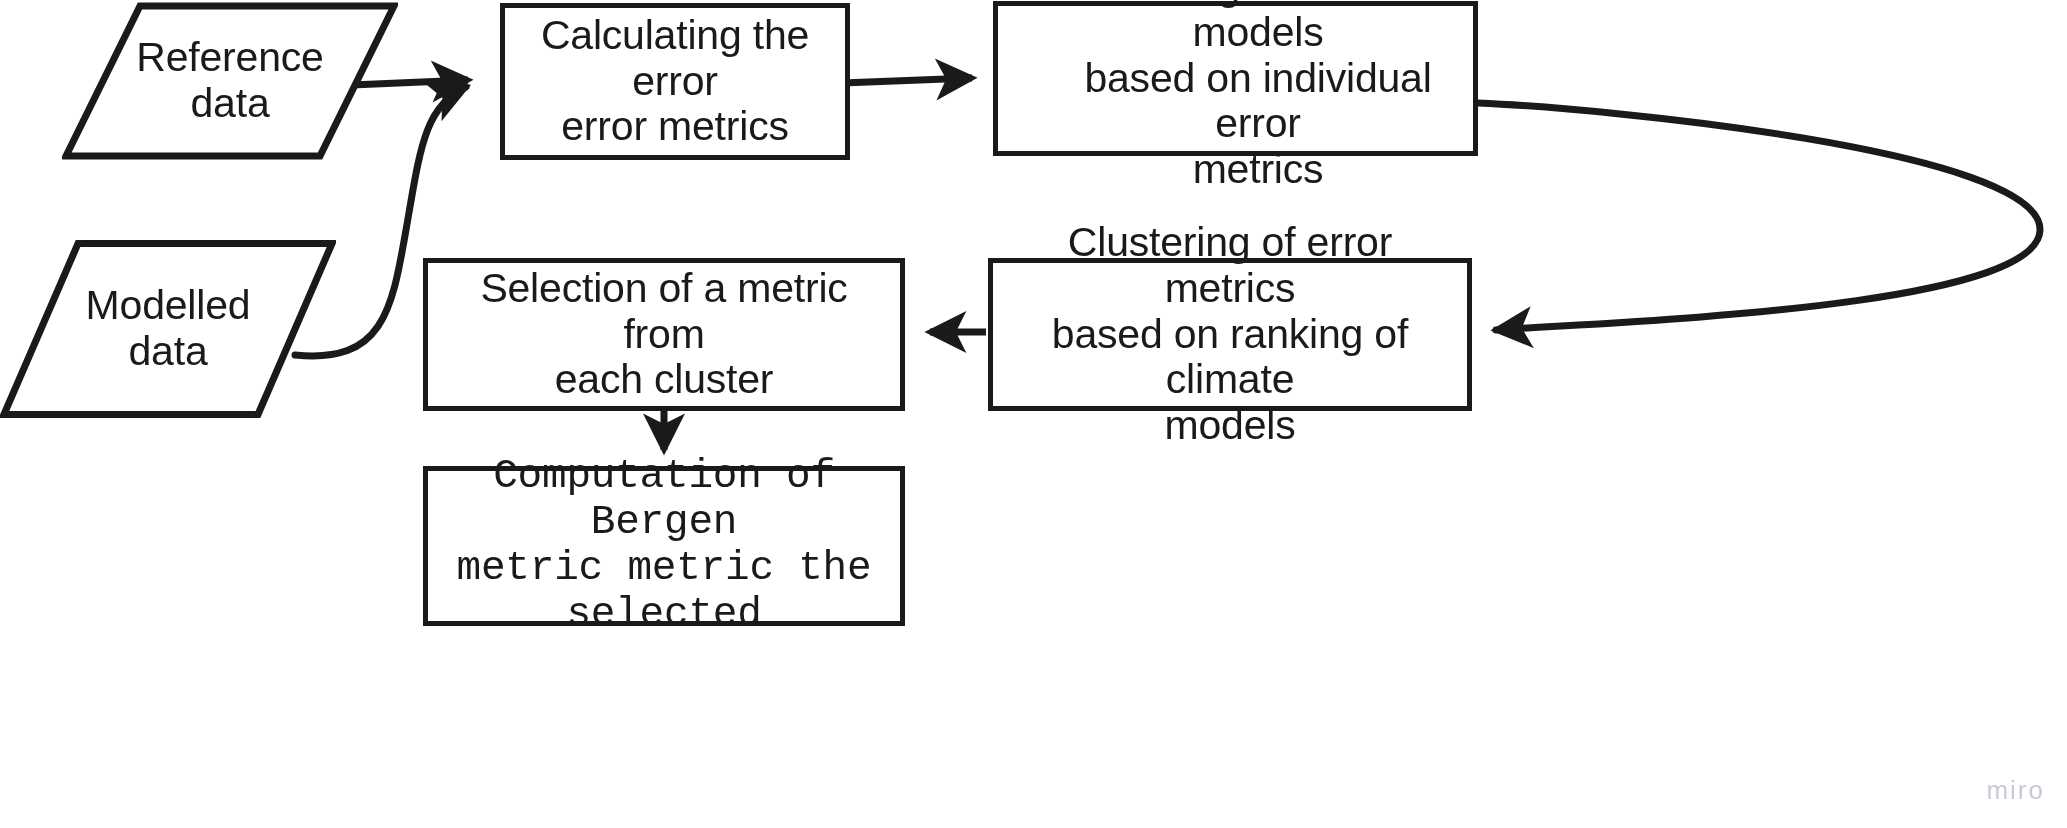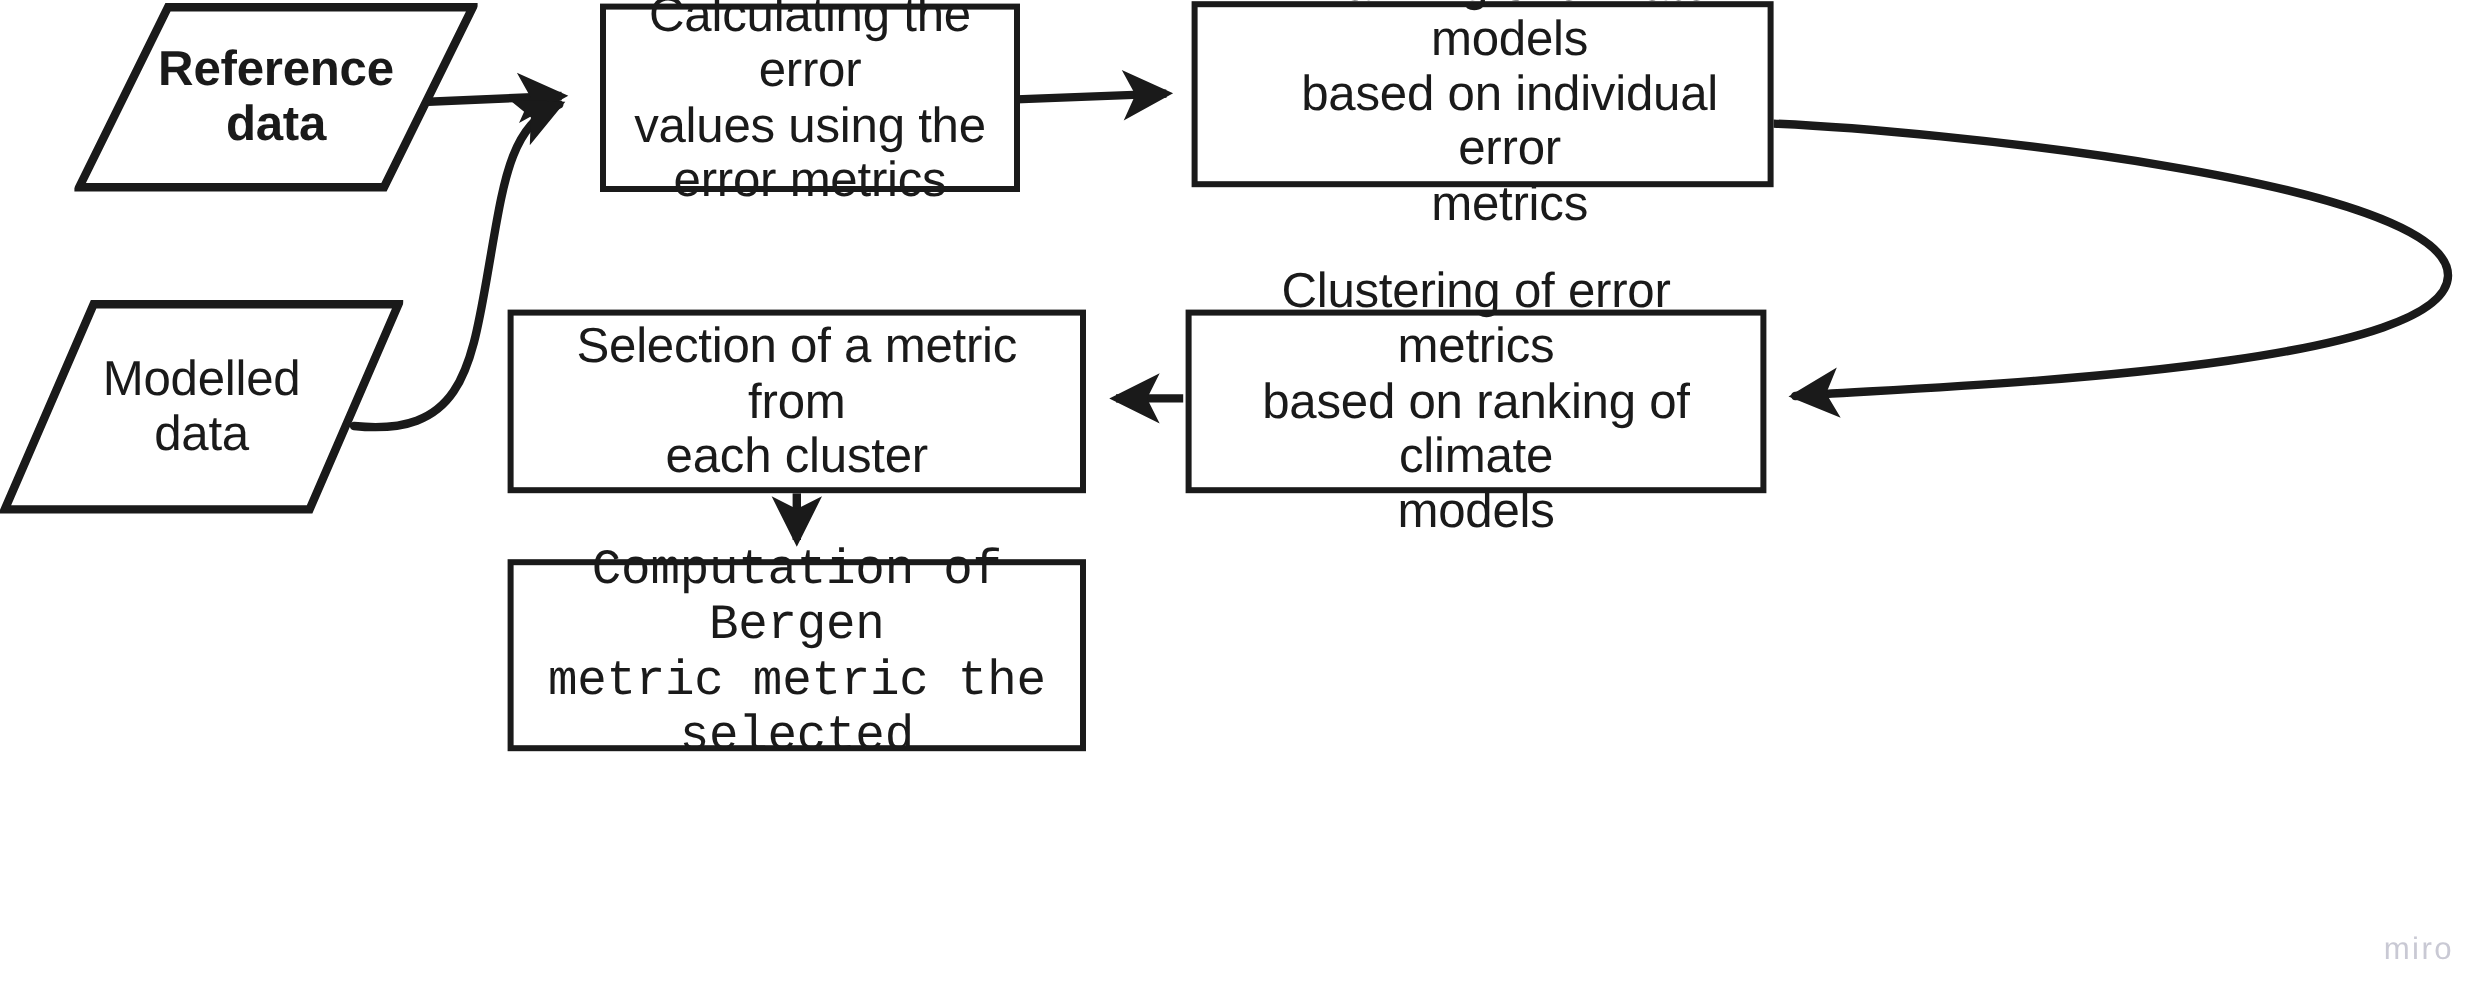--- a/index.html
+++ b/index.html
@@ -85,47 +85,46 @@
 
     <path d="M842,83 L972,78" fill="none" stroke="#1a1a1a" stroke-width="7" marker-end="url(#arrowhead)"></path>
 
     <path d="M1478,103 C1600,108 2042,150 2040,230 C2038,310 1600,322 1496,330" fill="none" stroke="#1a1a1a" stroke-width="7" stroke-linecap="round" marker-end="url(#arrowhead)"></path>
 
     <path d="M986,332 L930,332" fill="none" stroke="#1a1a1a" stroke-width="7" marker-end="url(#arrowhead)"></path>
 
     <path d="M664,411 L664,450" fill="none" stroke="#1a1a1a" stroke-width="7" marker-end="url(#arrowhead)"></path>
   </svg>
 
-  <div class="node data-shape" style="left:62px; top:2px; width:336px; height:158px;font-weight:bold;">
+  <div class="node data-shape" style="left:62px; top:2px; width:336px; height:158px;">
     <svg class="para-svg" viewBox="0 0 336 158" preserveAspectRatio="none">
       <polygon points="78,4 332,4 258,154 4,154" fill="#ffffff" stroke="#1a1a1a" stroke-width="7" vector-effect="non-scaling-stroke"></polygon>
     </svg>
     <div class="label">
       <div>Reference</div>
       <div>data</div>
     </div>
   </div>
 
   <div class="node proc" style="left:500px; top:3px; width:350px; height:157px;">
     <div class="label">
       <div>Calculating the error</div>
-      <div>values using the</div>
       <div>error metrics</div>
     </div>
   </div>
 
   <div class="node proc" style="left:993px; top:1px; width:485px; height:155px;padding-left:45px;">
     <div class="label">
       <div>Ranking of climate models</div>
       <div>based on individual error</div>
       <div>metrics</div>
     </div>
   </div>
 
-  <div class="node data-shape" style="left:0px; top:249px; width:336px; height:180px;">
+  <div class="node data-shape" style="left:0px; top:239px; width:336px; height:180px;">
     <svg class="para-svg" viewBox="0 0 336 158" preserveAspectRatio="none">
       <polygon points="78,4 332,4 258,154 4,154" fill="#ffffff" stroke="#1a1a1a" stroke-width="7" vector-effect="non-scaling-stroke"></polygon>
     </svg>
     <div class="label">
       <div>Modelled</div>
       <div>data</div>
     </div>
   </div>
 
   <div class="node proc" style="left:423px; top:258px; width:482px; height:153px;">

